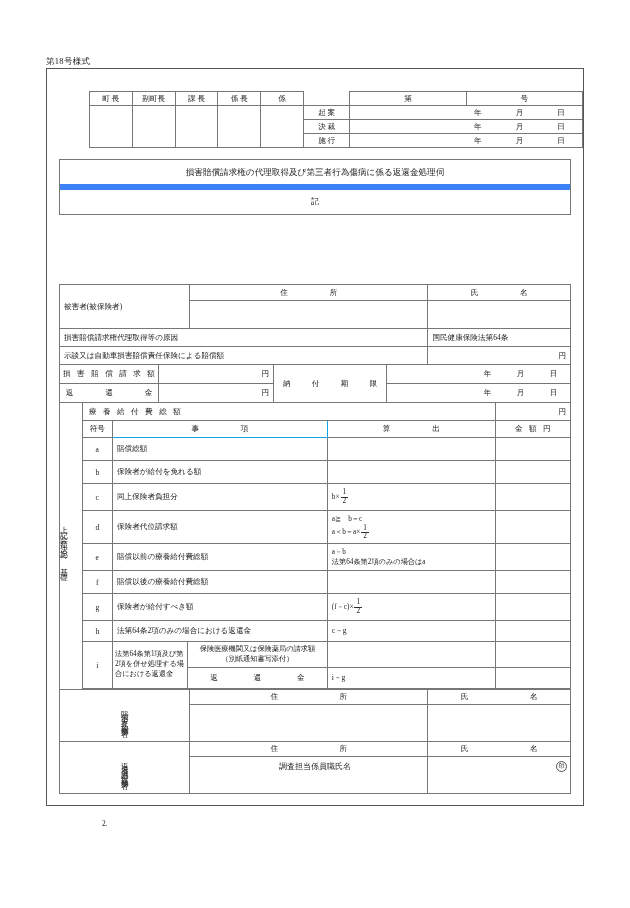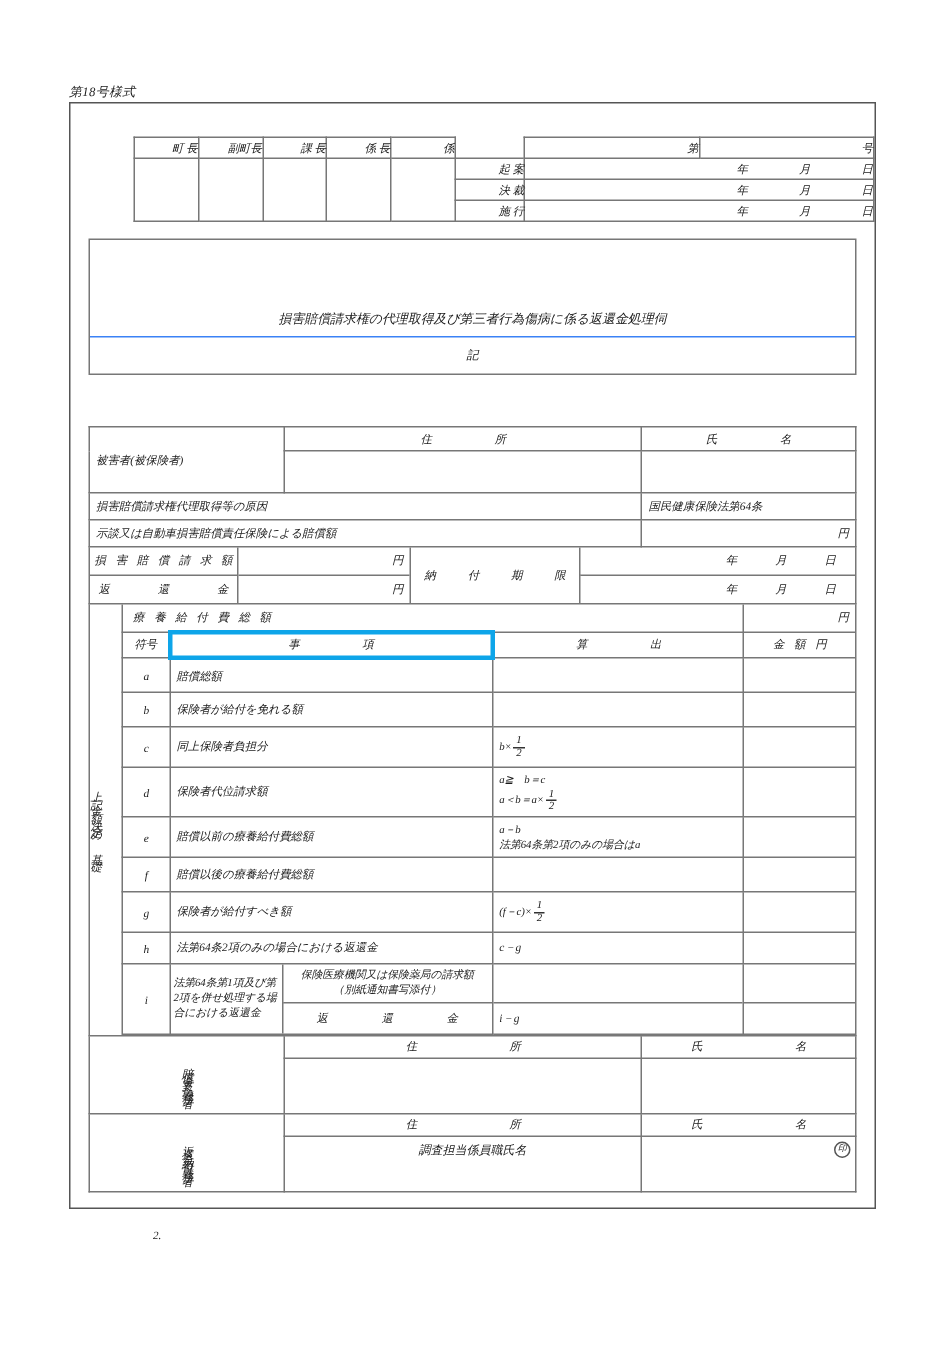--- a/index.html
+++ b/index.html
@@ -1,34 +1,34 @@
 <!DOCTYPE html>
 <html><head>
 <meta charset="utf-8">
 <style>
   html,body{margin:0;padding:0;background:#ffffff;}
   body{width:630px;height:908px;font-family:"Liberation Serif","DejaVu Serif",serif;color:#1a1a1a;position:relative;}
-  .page{position:absolute;left:0;top:0;width:630px;height:908px;font-style:italic;}
+  .page{position:absolute;left:0;top:0;width:630px;height:908px;}
   .form-no{position:absolute;left:46px;top:56px;font-size:8.5px;letter-spacing:.3px;}
   .outer{position:absolute;left:46px;top:68px;width:538px;height:738px;border:1px solid #555;box-sizing:border-box;}
   table{border-collapse:collapse;font-size:7.6px;}
   td{border:1px solid #777;padding:0;vertical-align:middle;text-align:center;}
   .nb{border:none;}
   .lft{text-align:left;padding-left:4px;}
   .rgt{text-align:right;padding-right:4px;}
   .sp{letter-spacing:.30em;text-indent:.30em;}
   .sp2{letter-spacing:.9em;text-indent:.9em;}
   
   .approval{position:absolute;left:42px;top:22px;}
-  .approval td{height:13px;text-align:right;}
+  .approval td{height:13px;}
   .ap-head td{height:13px;font-size:7.6px;}
   .ap-r td{height:13px;}
   
   .titlebox{position:absolute;left:12px;top:90px;width:512px;border:1px solid #777;box-sizing:border-box;}
-  .tb-title{height:24px;line-height:24px;text-align:center;font-size:8.6px;border-bottom:1px solid #3b82f6;margin-top:40px;}
+  .tb-title{height:24px;line-height:24px;text-align:center;font-size:8.6px;border-bottom:6px solid #3b82f6;}
   .tb-body{padding:9px 12px 4px 12px;font-size:8px;line-height:1.55;}
   .tb-ki{text-align:center;font-size:8px;padding:6px 0 7px 0;}
   
   .main{position:absolute;left:12px;top:0px;width:512px;}
   .main td{font-size:7.6px;}
   .vlabel{writing-mode:vertical-rl;text-orientation:upright;letter-spacing:.62em;font-size:7.6px;line-height:1;white-space:nowrap;}
   .frac{display:inline-block;vertical-align:middle;text-align:center;line-height:1;margin:0 1px;}
   .frac .n{display:block;border-bottom:1px solid #333;padding:0 2px;font-size:7.2px;}
   .frac .d{display:block;padding:0 2px;font-size:7.2px;}
   .calc{display:flex;align-items:center;padding-left:4px;font-size:7.2px;}
@@ -191,21 +191,21 @@
                   <tr>
               <td rowspan="12" style="width:22px;border:none;border-right:1px solid #777">
                 <div class="vlabel">上記金額決定の基礎</div>
               </td>
               <td colspan="3" style="height:17px;border:none;border-bottom:1px solid #777;border-right:1px solid #777" class="lft sp">療 養 給 付 費 総 額</td>
               <td style="width:72px;border:none;border-bottom:1px solid #777" class="rgt">円</td>
             </tr>
 
             <tr>
               <td style="width:30px;height:16px;border:1px solid #777;border-left:none">符号</td>
-              <td style="width:218px;border:3px solid #0ea5e9" class="sp">事　　　　項</td>
+              <td style="width:218px;border:1px solid #0ea5e9" class="sp">事　　　　項</td>
               <td style="width:170px;border:1px solid #777" class="sp">算　　　　出</td>
               <td style="border:1px solid #777;border-right:none" class="sp">金 額 円</td>
             </tr>
 
             <tr>
               <td style="height:22px">a</td>
               <td class="lft">賠償総額</td>
               <td class="lft"></td>
               <td style="border-right:none"></td>
             </tr>

